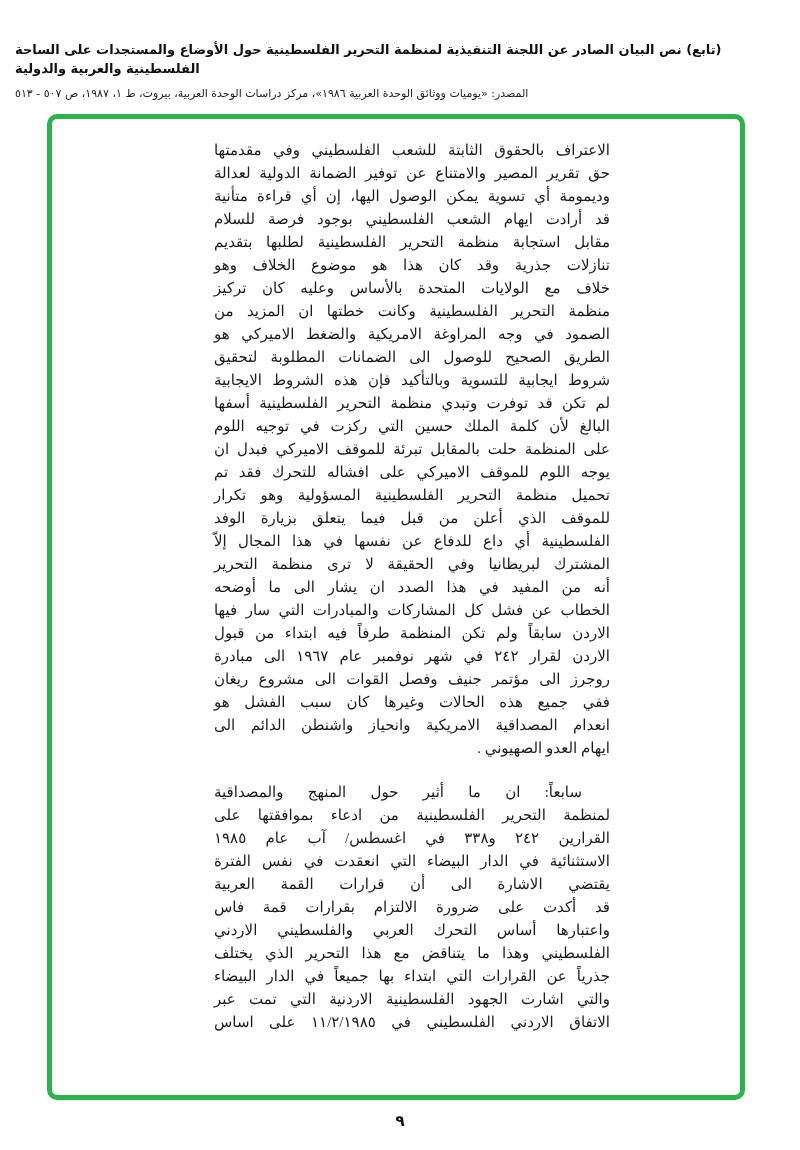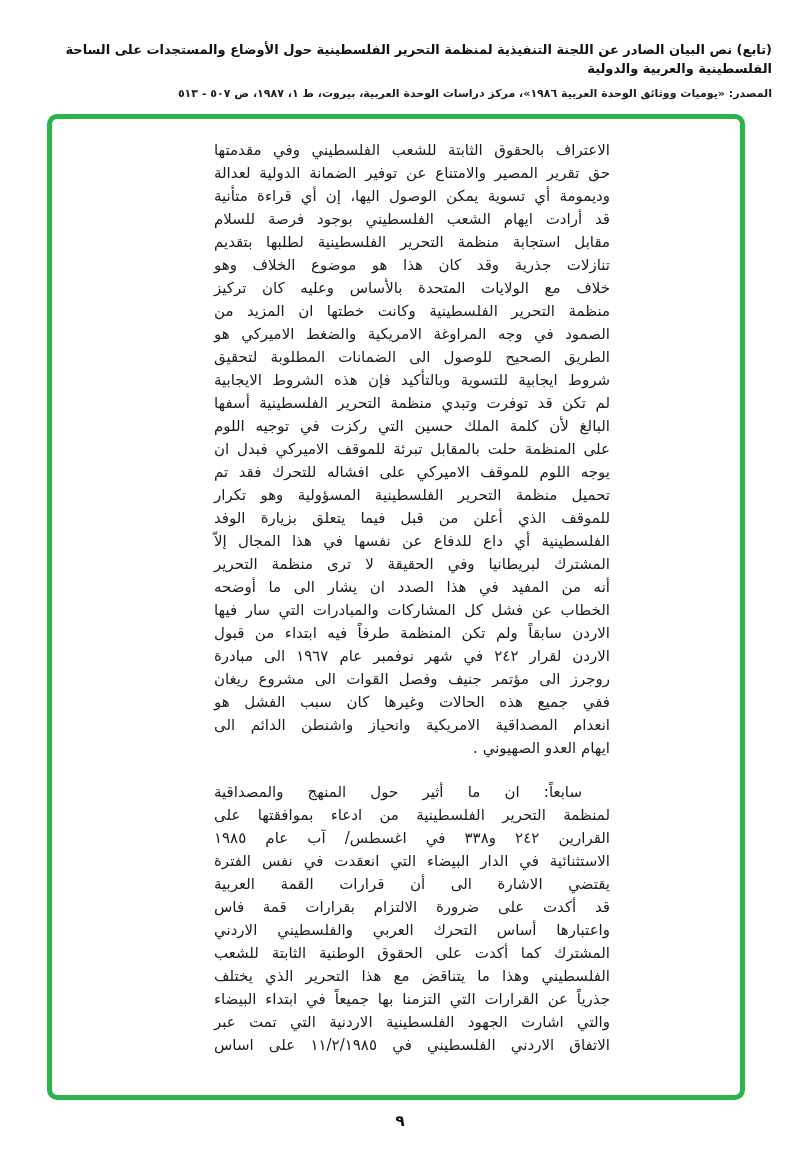--- a/index.html
+++ b/index.html
@@ -11,43 +11,44 @@
     color: #1b1b1b;
   }
   .page {
     position: relative;
     width: 800px; height: 1150px;
     overflow: hidden;
     background: #ffffff;
   }
   .header {
     position: absolute;
-    top: 40px; left: 15px; right: 28px;
-    text-align: right;
+    top: 40px; left: 15px; right: 18px;
+    text-align: left;
     direction: rtl;
   }
   .header-title {
     font-size: 13px;
     font-weight: bold;
     line-height: 19px;
     color: #101010;
   }
   .header-source {
     font-size: 11px;
-    font-weight: bold;
+    font-weight: normal;
     margin-top: 9px;
     color: #1c1c1c;
   }
   .doc-frame {
     position: absolute;
     top: 114px; left: 47px;
     width: 698px; height: 986px;
     border: 5px solid #2cb34b;
     border-radius: 10px;
     background: #ffffff;
+    font-family: Liberation Serif, serif;
   }
   .body-text {
     position: absolute;
     top: 20px; right: 130px;
     width: 396px;
     direction: rtl;
     font-size: 15px;
     line-height: 23px;
     color: #1b1b1b;
   }
@@ -111,23 +112,22 @@
           <div class="text-line short-last">ايهام العدو الصهيوني .</div>
         </div>
         <div class="paragraph indent-first">
           <div class="text-line">سابعاً: ان ما أثير حول المنهج والمصداقية</div>
           <div class="text-line">لمنظمة التحرير الفلسطينية من ادعاء بموافقتها على</div>
           <div class="text-line">القرارين ٢٤٢ و٣٣٨ في اغسطس/ آب عام ١٩٨٥</div>
           <div class="text-line">الاستثنائية في الدار البيضاء التي انعقدت في نفس الفترة</div>
           <div class="text-line">يقتضي الاشارة الى أن قرارات القمة العربية</div>
           <div class="text-line">قد أكدت على ضرورة الالتزام بقرارات قمة فاس</div>
           <div class="text-line">واعتبارها أساس التحرك العربي والفلسطيني الاردني</div>
-          <div class="text-line">المشترك كما أكدت على الحقوق الوطنية الثابتة للشعب</div>
           <div class="text-line">الفلسطيني وهذا ما يتناقض مع هذا التحرير الذي يختلف</div>
-          <div class="text-line">جذرياً عن القرارات التي التزمنا بها جميعاً في ابتداء البيضاء</div>
+          <div class="text-line">جذرياً عن القرارات التي ابتداء بها جميعاً في الدار البيضاء</div>
           <div class="text-line">والتي اشارت الجهود الفلسطينية الاردنية التي تمت عبر</div>
           <div class="text-line">الاتفاق الاردني الفلسطيني في ١١/٢/١٩٨٥ على اساس</div>
         </div>
       </div>
   </div>
 
   <div class="page-number">٩</div>
 
 </div>
 

